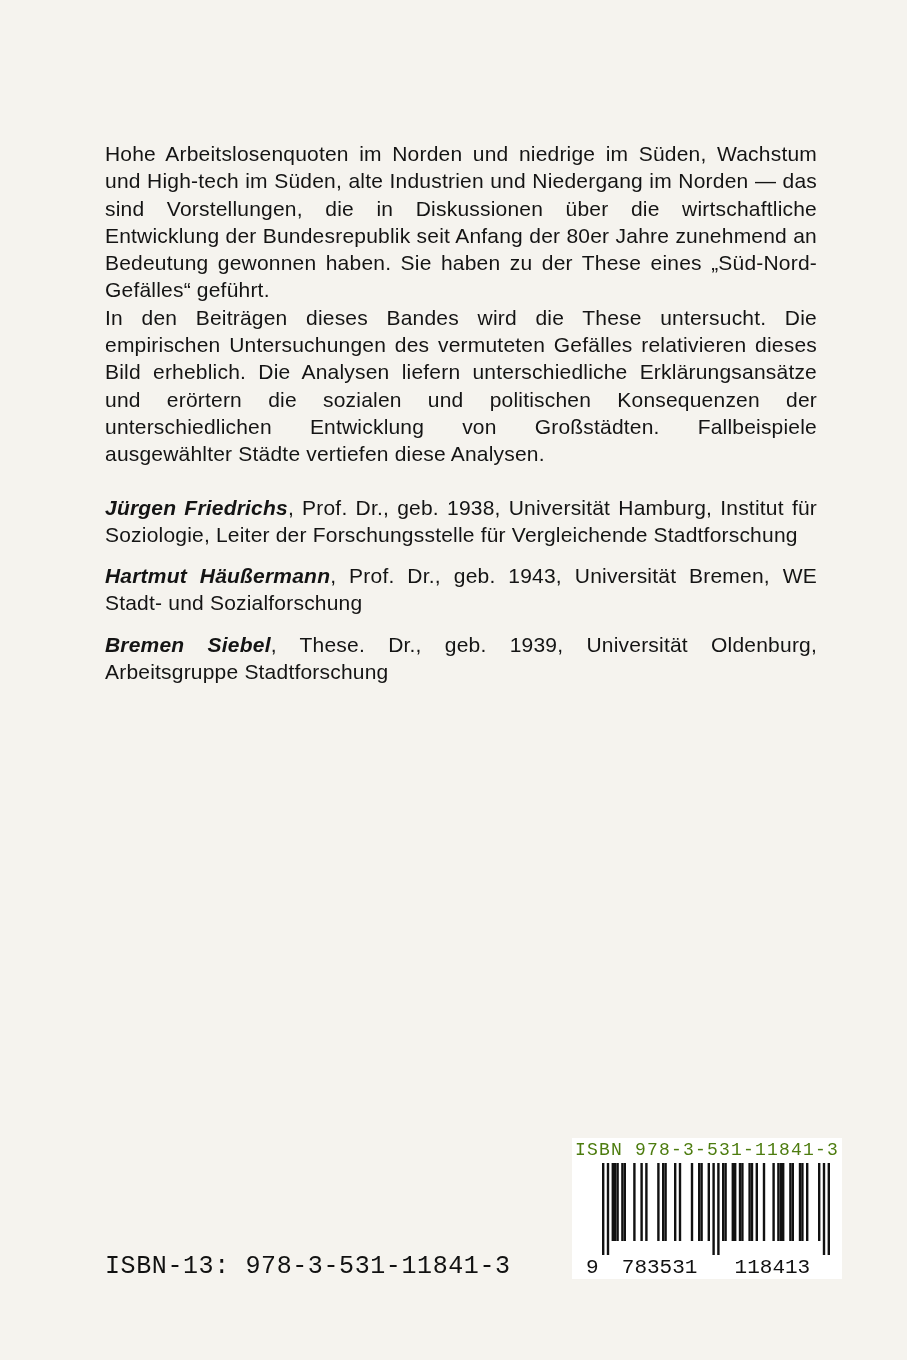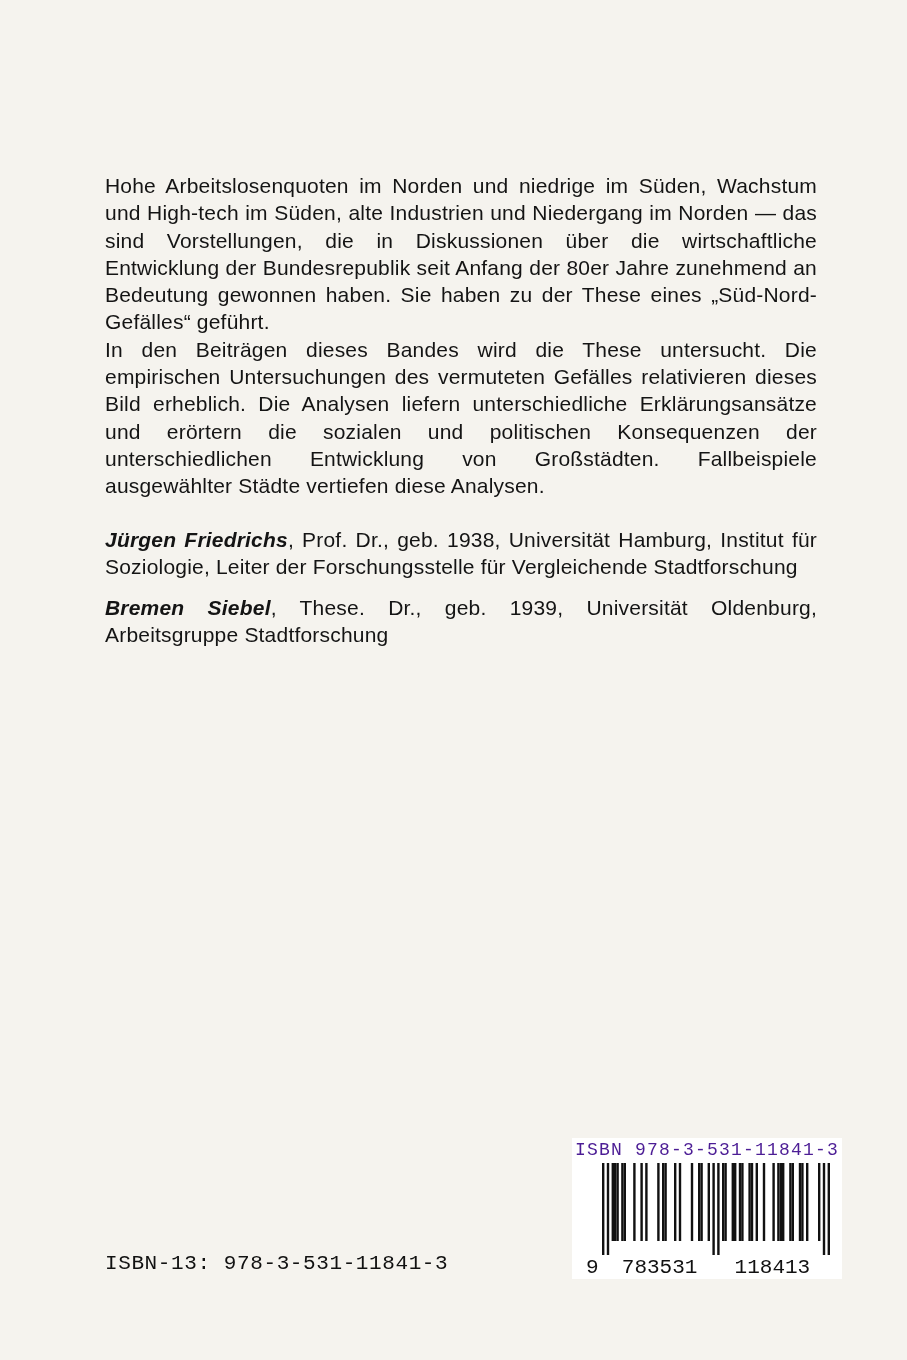--- a/index.html
+++ b/index.html
@@ -13,21 +13,21 @@
     height: 1360px;
     margin: 0 auto;
     background: #f5f3ee;
     color: #141414;
     font-family: "Liberation Sans", sans-serif;
     overflow: hidden;
   }
   .text-block {
     position: absolute;
     left: 105px;
-    top: 172px;
+    top: 140px;
     width: 712px;
   }
   .text-block p {
     margin: 0;
     font-size: 21px;
     line-height: 27.3px;
     text-align: justify;
     letter-spacing: 0.2px;
   }
   .authors {
@@ -38,58 +38,59 @@
   }
   .author-name {
     font-style: italic;
     font-weight: bold;
   }
   .isbn-footer {
     position: absolute;
     left: 105px;
     top: 1252px;
     font-family: "Liberation Mono", monospace;
-    font-size: 21px;
+    font-size: 25px;
     letter-spacing: 0.6px;
     color: #111;
     white-space: nowrap;
   }
   .barcode-block {
     position: absolute;
     left: 572px;
     top: 1138px;
     width: 266px;
     background: #ffffff;
     padding: 2px 2px 4px 2px;
     text-align: center;
   }
   .barcode-title {
     font-family: "Liberation Mono", monospace;
     font-size: 18px;
     letter-spacing: 1.2px;
-    color: #4c1d95;
+    color: #4d7c0f;
     white-space: nowrap;
     margin-bottom: 3px;
   }
   .barcode svg {
     display: block;
     margin: 0 auto;
   }
 </style>
 </head>
 <body>
 
 <div class="page">
 
   <div class="text-block">
     <p>Hohe Arbeitslosenquoten im Norden und niedrige im Süden, Wachstum und High-tech im Süden, alte Industrien und Niedergang im Norden — das sind Vorstellungen, die in Diskussionen über die wirtschaftliche Entwicklung der Bundesrepublik seit Anfang der 80er Jahre zunehmend an Bedeutung gewonnen haben. Sie haben zu der These eines „Süd-Nord-Gefälles“ geführt.</p>
     <p>In den Beiträgen dieses Bandes wird die These untersucht. Die empirischen Untersuchungen des vermuteten Gefälles relativieren dieses Bild erheblich. Die Analysen liefern unterschiedliche Erklärungsansätze und erörtern die sozialen und politischen Konsequenzen der unterschiedlichen Entwicklung von Großstädten. Fallbeispiele ausgewählter Städte vertiefen diese Analysen.</p>
 
     <div class="authors">
       <p class="author"><span class="author-name">Jürgen Friedrichs</span><span>, Prof. Dr., geb. 1938, Universität Hamburg, Institut für Soziologie, Leiter der Forschungsstelle für Vergleichende Stadtforschung</span></p>
+      <p class="author"><span class="author-name">Hartmut Häußermann</span><span>, Prof. Dr., geb. 1943, Universität Bremen, WE Stadt- und Sozialforschung</span></p>
       <p class="author"><span class="author-name">Bremen Siebel</span><span>, These. Dr., geb. 1939, Universität Oldenburg, Arbeitsgruppe Stadtforschung</span></p>
     </div>
   </div>
 
   <div class="isbn-footer">ISBN-13: 978-3-531-11841-3</div>
 
   <div class="barcode-block">
     <div class="barcode-title">ISBN 978-3-531-11841-3</div>
     <div class="barcode">
         <svg xmlns="http://www.w3.org/2000/svg" width="254" height="112" viewBox="0 0 254 112">

